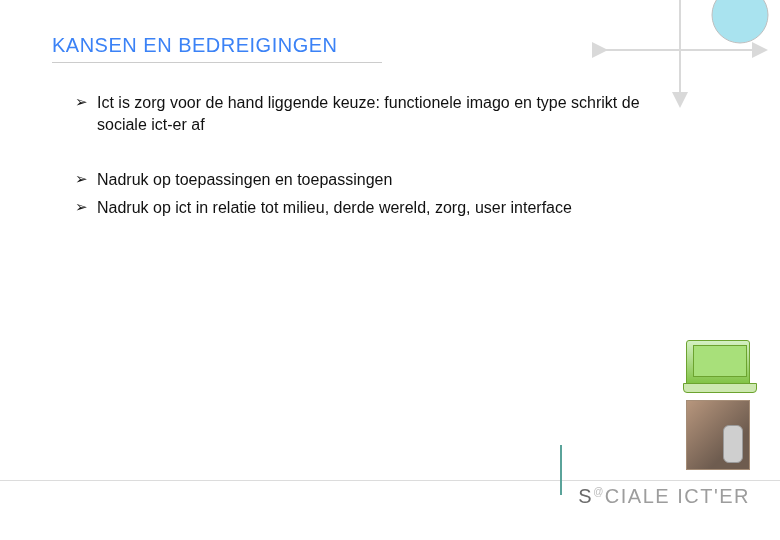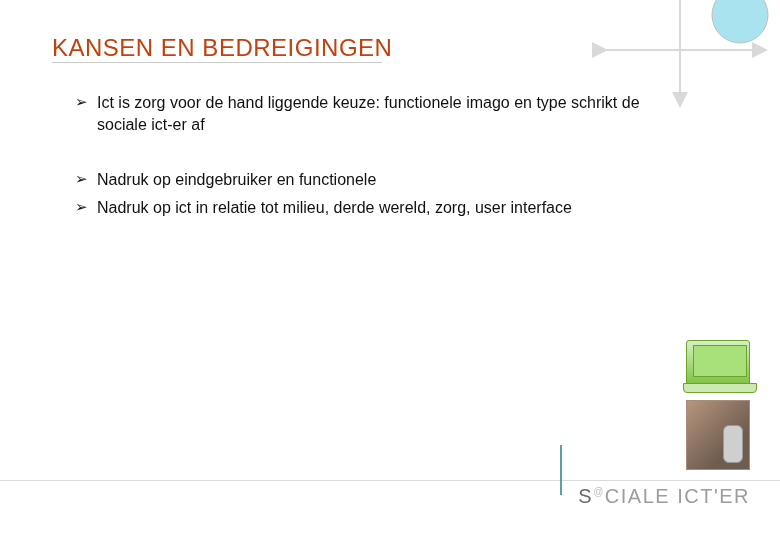--- a/index.html
+++ b/index.html
@@ -8,22 +8,22 @@
     height: 540px;
     font-family: Arial, Helvetica, sans-serif;
     background: #ffffff;
     position: relative;
     overflow: hidden;
   }
   .title {
     position: absolute;
     top: 34px;
     left: 52px;
-    font-size: 24px;
-    color: #c2410c;
+    font-size: 20px;
+    color: #3b82f6;
     letter-spacing: 0.5px;
   }
   .title-underline {
     position: absolute;
     top: 62px;
     left: 52px;
     width: 330px;
     height: 1px;
     background: #cccccc;
   }
@@ -162,21 +162,21 @@
 </svg>
 
 <div class="bullets">
   <div class="bullet">
     <span class="arrow">➢</span>
     <span class="text">Ict is zorg voor de hand liggende keuze: functionele imago en type schrikt de sociale ict-er af</span>
   </div>
   <div class="gap"></div>
   <div class="bullet">
     <span class="arrow">➢</span>
-    <span class="text">Nadruk op eindgebruiker en functionele</span>
+    <span class="text">Nadruk op toepassingen en toepassingen</span>
   </div>
   <div class="bullet">
     <span class="arrow">➢</span>
     <span class="text">Nadruk op ict in relatie tot milieu, derde wereld, zorg, user interface</span>
   </div>
 </div>
 
 <div class="img-laptop"></div>
 <div class="img-exo"></div>
 

